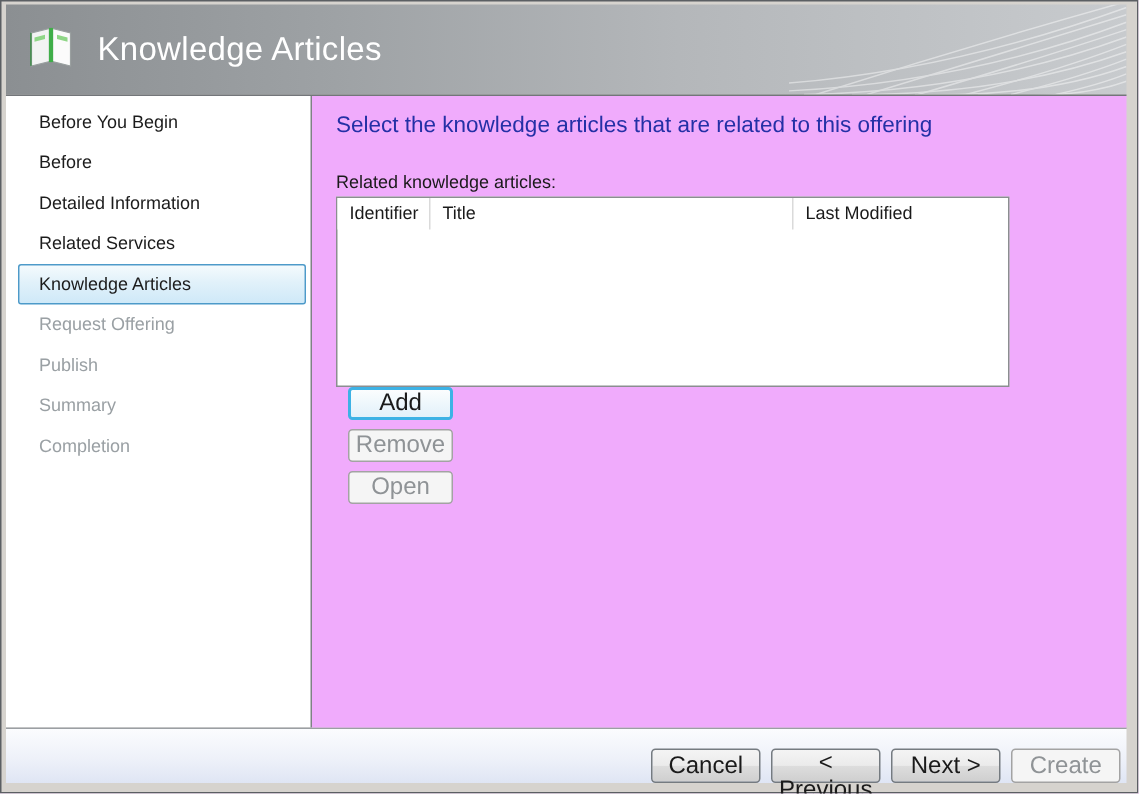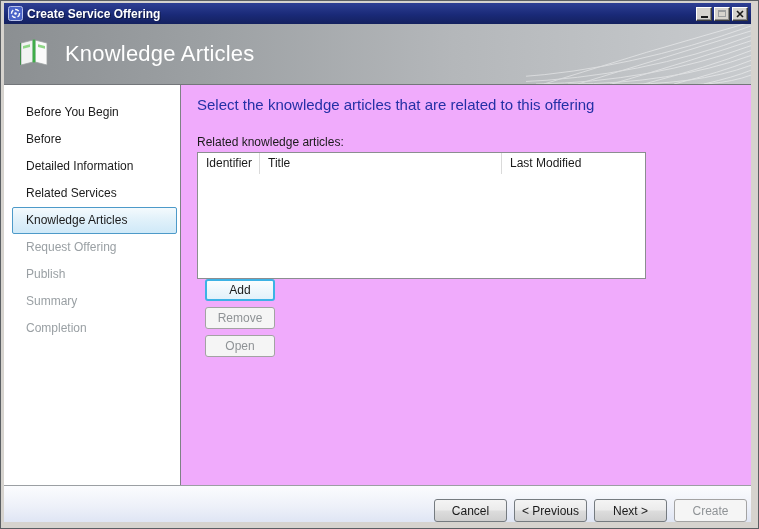--- a/index.html
+++ b/index.html
@@ -50,23 +50,23 @@
   .mesh{ position:absolute; right:0; top:0; height:100%; width:225px; pointer-events:none; }
   .book-icon{ width:36px; height:36px; flex:none; margin-right:13px; position:relative; z-index:1; }
   .header-title{
     color:#ffffff; font-size:22px; font-weight:400; letter-spacing:.2px;
     position:relative; z-index:1;
   }
 
   
   .body{ flex:1; min-height:0; display:flex; }
   .sidebar{
-    flex:none; width:177px; background:#ffffff;
+    flex:none; width:204px; background:#ffffff;
     border-right:1px solid #7e8285;
-    padding-top:14px;
+    padding-top:4px;
   }
   .nav-item{
     height:27px; line-height:25px;
     margin:0 3px 0 8px; padding-left:13px;
     font-size:12px; color:#1c1c1c;
     border:1px solid transparent; border-radius:2px;
     cursor:default; display:block;
   }
   .nav-item.active{
     border-color:#4d9ac9;
@@ -100,21 +100,21 @@
   .th.c-title{ width:242px; flex:none; }
   .th.c-modified{ flex:1; }
   .tbody{ flex:1; }
 
   .side-buttons{
     display:flex; flex-direction:column; gap:6px;
     margin-left:8px;
   }
   .btn{
     font-family:"Liberation Sans", sans-serif;
-    font-size:12px; color:#1a1a1a; text-align:center;
+    font-size:16px; color:#1a1a1a; text-align:center;
     border-radius:3px; cursor:default;
   }
   .side-buttons .btn{ width:70px; height:22px; }
   .btn.focused{
     border:2px solid #3db2e5;
     background:linear-gradient(180deg,#fbfdfe 0%,#eef7fc 50%,#e2f1fa 100%);
   }
   .btn.normal{
     border:1px solid #757b80;
     background:linear-gradient(180deg,#f4f4f4 0%,#ebebeb 49%,#dddddd 51%,#cfcfcf 100%);
@@ -133,43 +133,20 @@
     display:flex; align-items:flex-end; justify-content:flex-end;
     gap:7px; padding-right:4px;
   }
   .footer .btn{ width:73px; height:23px; }
 </style>
 </head>
 <body>
 
 <div class="window">
 
-  <div class="titlebar">
-    <span class="titlebar-icon">
-      <svg viewBox="0 0 15 15" width="15" height="15">
-        <rect x="0.5" y="0.5" width="14" height="14" rx="2" fill="#4a63c8" stroke="#b9c2ea"></rect>
-        <circle cx="7.5" cy="7.5" r="4" fill="none" stroke="#ffffff" stroke-width="1.4" stroke-dasharray="4 2"></circle>
-        <circle cx="7.5" cy="7.5" r="1.3" fill="#ffffff"></circle>
-      </svg>
-    </span>
-    <span class="titlebar-text">Create Service Offering</span>
-    <div class="win-controls">
-      <div class="winbtn">
-          <div class="glyph-min"></div>
-        </div>
-      <div class="winbtn">
-          <div class="glyph-max"></div>
-        </div>
-      <div class="winbtn">
-        <svg class="glyph-close" viewBox="0 0 8 8">
-            <path d="M1 1 L7 7 M7 1 L1 7" stroke="#1a1a1a" stroke-width="1.6"></path>
-          </svg>
-      </div>
-    </div>
-  </div>
 
   <div class="header">
     <svg class="mesh" viewBox="0 0 225 61" preserveAspectRatio="none">
       <g stroke="#ffffff" stroke-width="1" fill="none" opacity="0.45">
         <path d="M-10 54 Q105 46 225 2"></path>
         <path d="M-10 59 Q115 54 225 12"></path>
         <path d="M10 61 Q125 59 225 22"></path>
         <path d="M42 61 Q145 61 225 32"></path>
         <path d="M84 61 Q168 63 225 42"></path>
         <path d="M126 61 Q190 65 225 52"></path>

